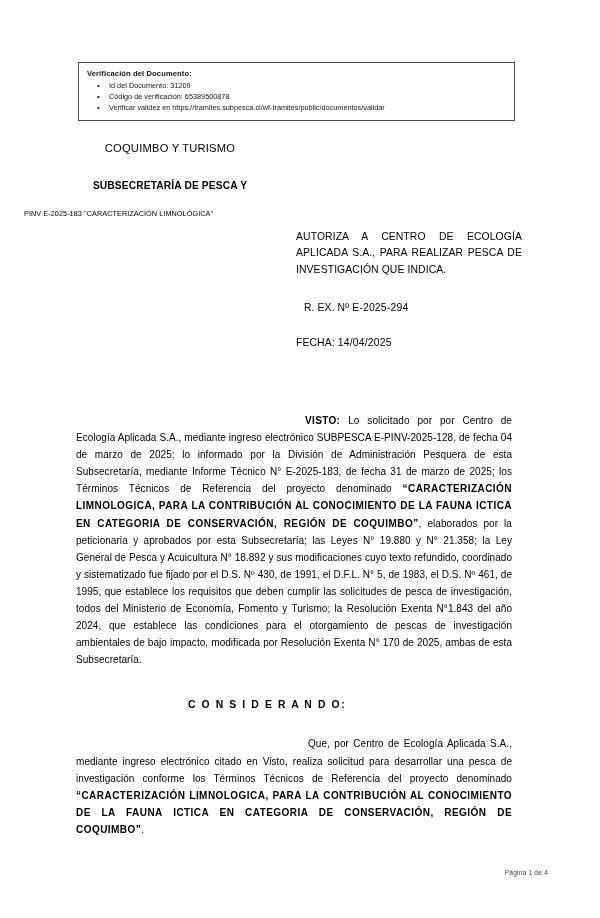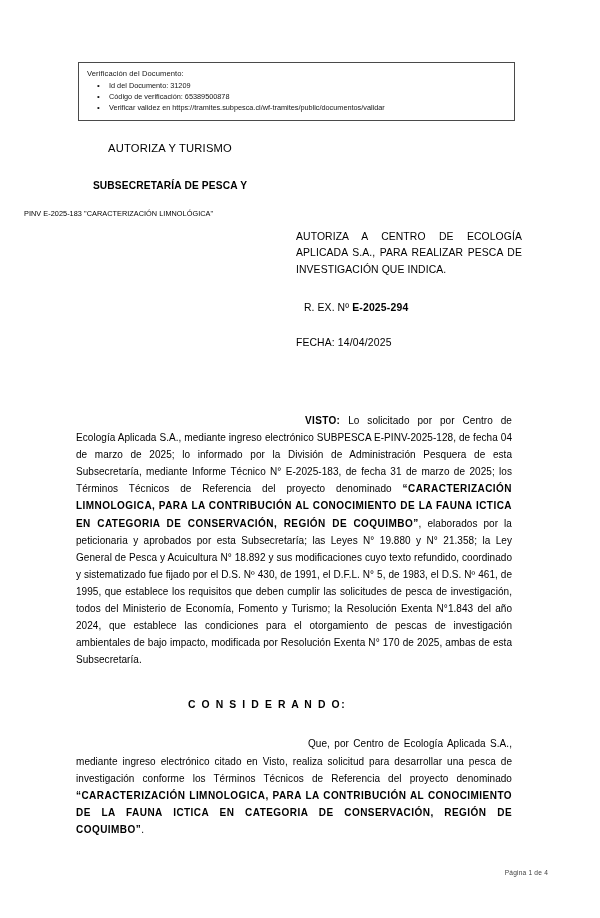--- a/index.html
+++ b/index.html
@@ -29,21 +29,21 @@
     left: 78px;
     top: 62px;
     width: 437px;
     box-sizing: border-box;
     border: 1px solid #4a4a4a;
     padding: 5px 6px 6px 8px;
     background: #ffffff;
   }
   .verif-title {
     font-size: 7.6px;
-    font-weight: normal;
+    font-weight: bold;
     letter-spacing: 0.1px;
     line-height: 11px;
     margin-bottom: 1px;
     color: #151515;
   }
   .verif-list {
     margin: 0;
     padding: 0;
     list-style: none;
   }
@@ -120,21 +120,21 @@
     letter-spacing: 0.1px;
   }
   .res-line {
     margin-top: 22px;
     font-size: 10.4px;
     line-height: 16px;
     padding-left: 8px;
     letter-spacing: 0.1px;
   }
   .res-line .num {
-    font-weight: bold;
+    font-weight: normal;
     letter-spacing: 0.2px;
     text-align: center;
   }
   .date-line {
     margin-top: 19px;
     font-size: 10.4px;
     line-height: 16px;
     letter-spacing: 0.1px;
   }
   .date-line .val {
@@ -217,21 +217,21 @@
         <span>Código de verificación: 65389500878</span>
       </li>
       <li>
         <span class="bullet">•</span>
         <span>Verificar validez en https://tramites.subpesca.cl/wf-tramites/public/documentos/validar</span>
       </li>
     </ul>
   </div>
 
   <div class="ministry">
-    <div>AUTORIZA Y TURISMO</div>
+    <div>COQUIMBO Y TURISMO</div>
   </div>
 
   <div class="subsecretaria">
     <div><span>SUBSECRETARÍA DE PESCA Y</span></div>
   </div>
 
   <div class="project-ref">PINV E-2025-183 "CARACTERIZACIÓN LIMNOLÓGICA"</div>
 
   <div class="right-col">
     <div class="doc-subject">AUTORIZA A CENTRO DE ECOLOGÍA APLICADA S.A., PARA REALIZAR PESCA DE INVESTIGACIÓN QUE INDICA.</div>

